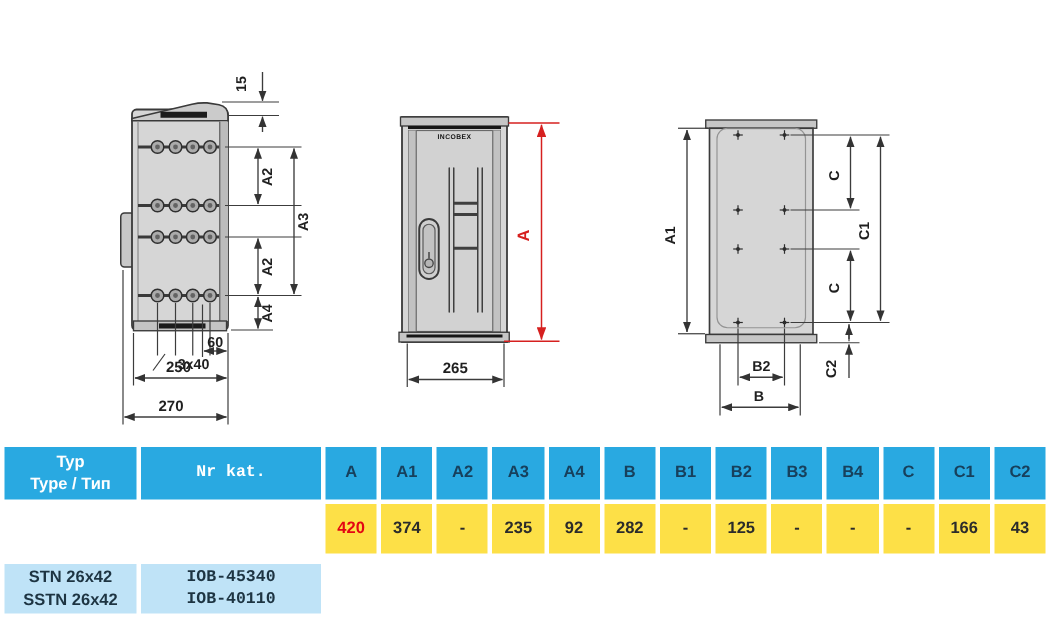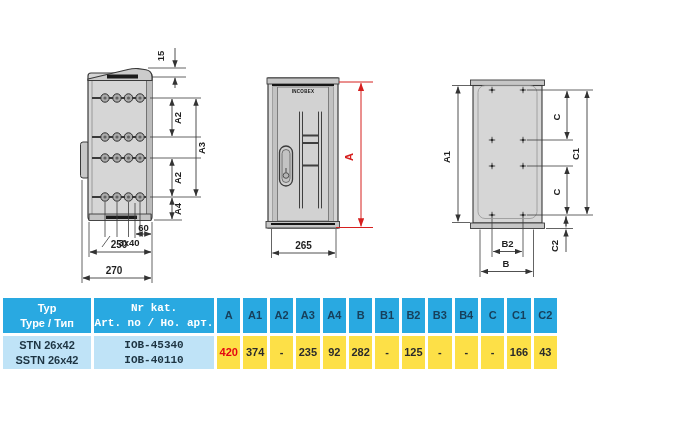--- a/index.html
+++ b/index.html
@@ -6,33 +6,33 @@
   #page{position:relative;width:700px;height:426px;background:#ffffff;overflow:hidden;
         font-family:"Liberation Sans",sans-serif;}
   #drawings{position:absolute;left:0;top:0;}
   svg text{font-family:"Liberation Sans",sans-serif;font-weight:bold;fill:#1f1f1f;}
   .dimtxt{font-size:9.5px;}
   .bigtxt{font-size:10px;}
   .ext{stroke:#3c3c3c;stroke-width:.8;fill:none;}
   .dim{stroke:#3c3c3c;stroke-width:.9;fill:none;}
   .rd{stroke:#d6201f;stroke-width:1;fill:none;}
 
-  .datatable{position:absolute;left:3px;top:298px;width:554px;display:flex;
+  .datatable{position:absolute;left:3px;top:298px;width:694px;display:flex;
              flex-direction:column;gap:3px;}
   .trow{display:flex;gap:3px;width:100%;}
   .cell{display:flex;flex-direction:column;align-items:center;justify-content:center;
         text-align:center;font-weight:bold;font-size:11px;line-height:1.3;}
   .cell.type{width:88px;flex:none;}
   .cell.art{width:120px;flex:none;font-family:Liberation Mono, monospace;}
   .cell.dimc{flex:1;}
   .hrow .cell{background:#29a9e1;height:35px;}
   .hrow .cell.type,.hrow .cell.art{color:#ffffff;}
   .hrow .cell.dimc{color:#17405c;}
   .drow .cell{background:#fde047;height:33px;color:#2b2b2b;}
-  .drow .cell.type,.drow .cell.art{background:#bfe3f7;color:#1d3442;}
+  .drow .cell.type,.drow .cell.art{background:#bfe3f7;color:#1d3442;margin-top:40px;}
   .drow .cell.red{color:#e30613;}
 </style>
 </head>
 <body>
 
 <div id="page">
 
   <svg id="drawings" width="700" height="296" viewBox="0 0 700 296">
     <defs>
       <marker id="mb" viewBox="0 0 8 6" refX="7.6" refY="3" markerWidth="8" markerHeight="6" orient="auto-start-reverse">
@@ -239,21 +239,20 @@
   </svg>
 
   <div class="datatable">
     <div class="trow hrow">
       <div class="cell type">
         <div>Typ</div>
         <div>Type / Тип</div>
       </div>
       <div class="cell art">
         <div>Nr kat.</div>
-        <div>Art. no / Но. арт.</div>
       </div>
       <div class="cell dimc">A</div>
       <div class="cell dimc">A1</div>
       <div class="cell dimc">A2</div>
       <div class="cell dimc">A3</div>
       <div class="cell dimc">A4</div>
       <div class="cell dimc">B</div>
       <div class="cell dimc">B1</div>
       <div class="cell dimc">B2</div>
       <div class="cell dimc">B3</div>

